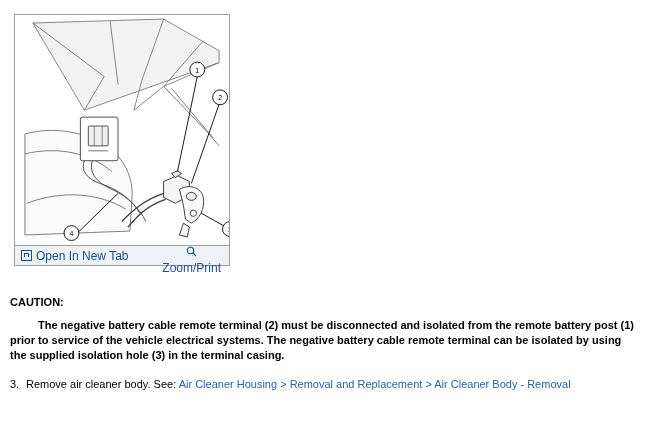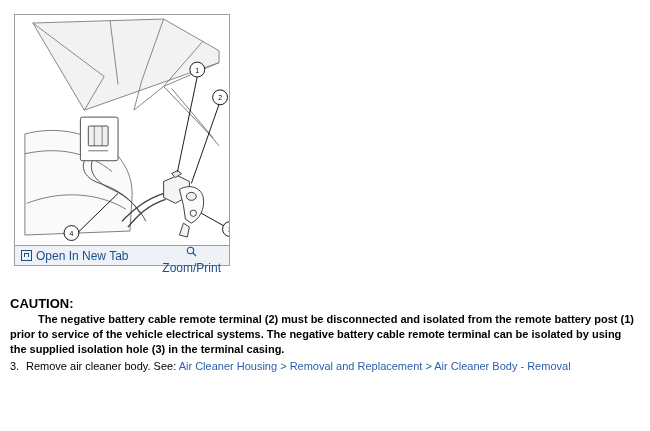--- a/index.html
+++ b/index.html
@@ -85,29 +85,29 @@
 
   
   .body-text {
     position: absolute;
     left: 10px;
     top: 296px;
     width: 630px;
   }
   .caution-head {
     font-weight: bold;
-    font-size: 13px;
-    margin-bottom: 1px;
+    font-size: 11px;
+    margin-bottom: 10px;
   }
   .caution-body {
     font-weight: bold;
     font-size: 11px;
     line-height: 15px;
     text-indent: 28px;
-    margin-bottom: 2px;
+    margin-bottom: 14px;
   }
   .step {
     font-size: 11px;
     line-height: 15px;
     margin-bottom: 16px;
     padding-left: 16px;
     text-indent: -16px;
   }
   .step .num { display: inline-block; width: 16px; text-indent: 0; }
   a.doclink {

